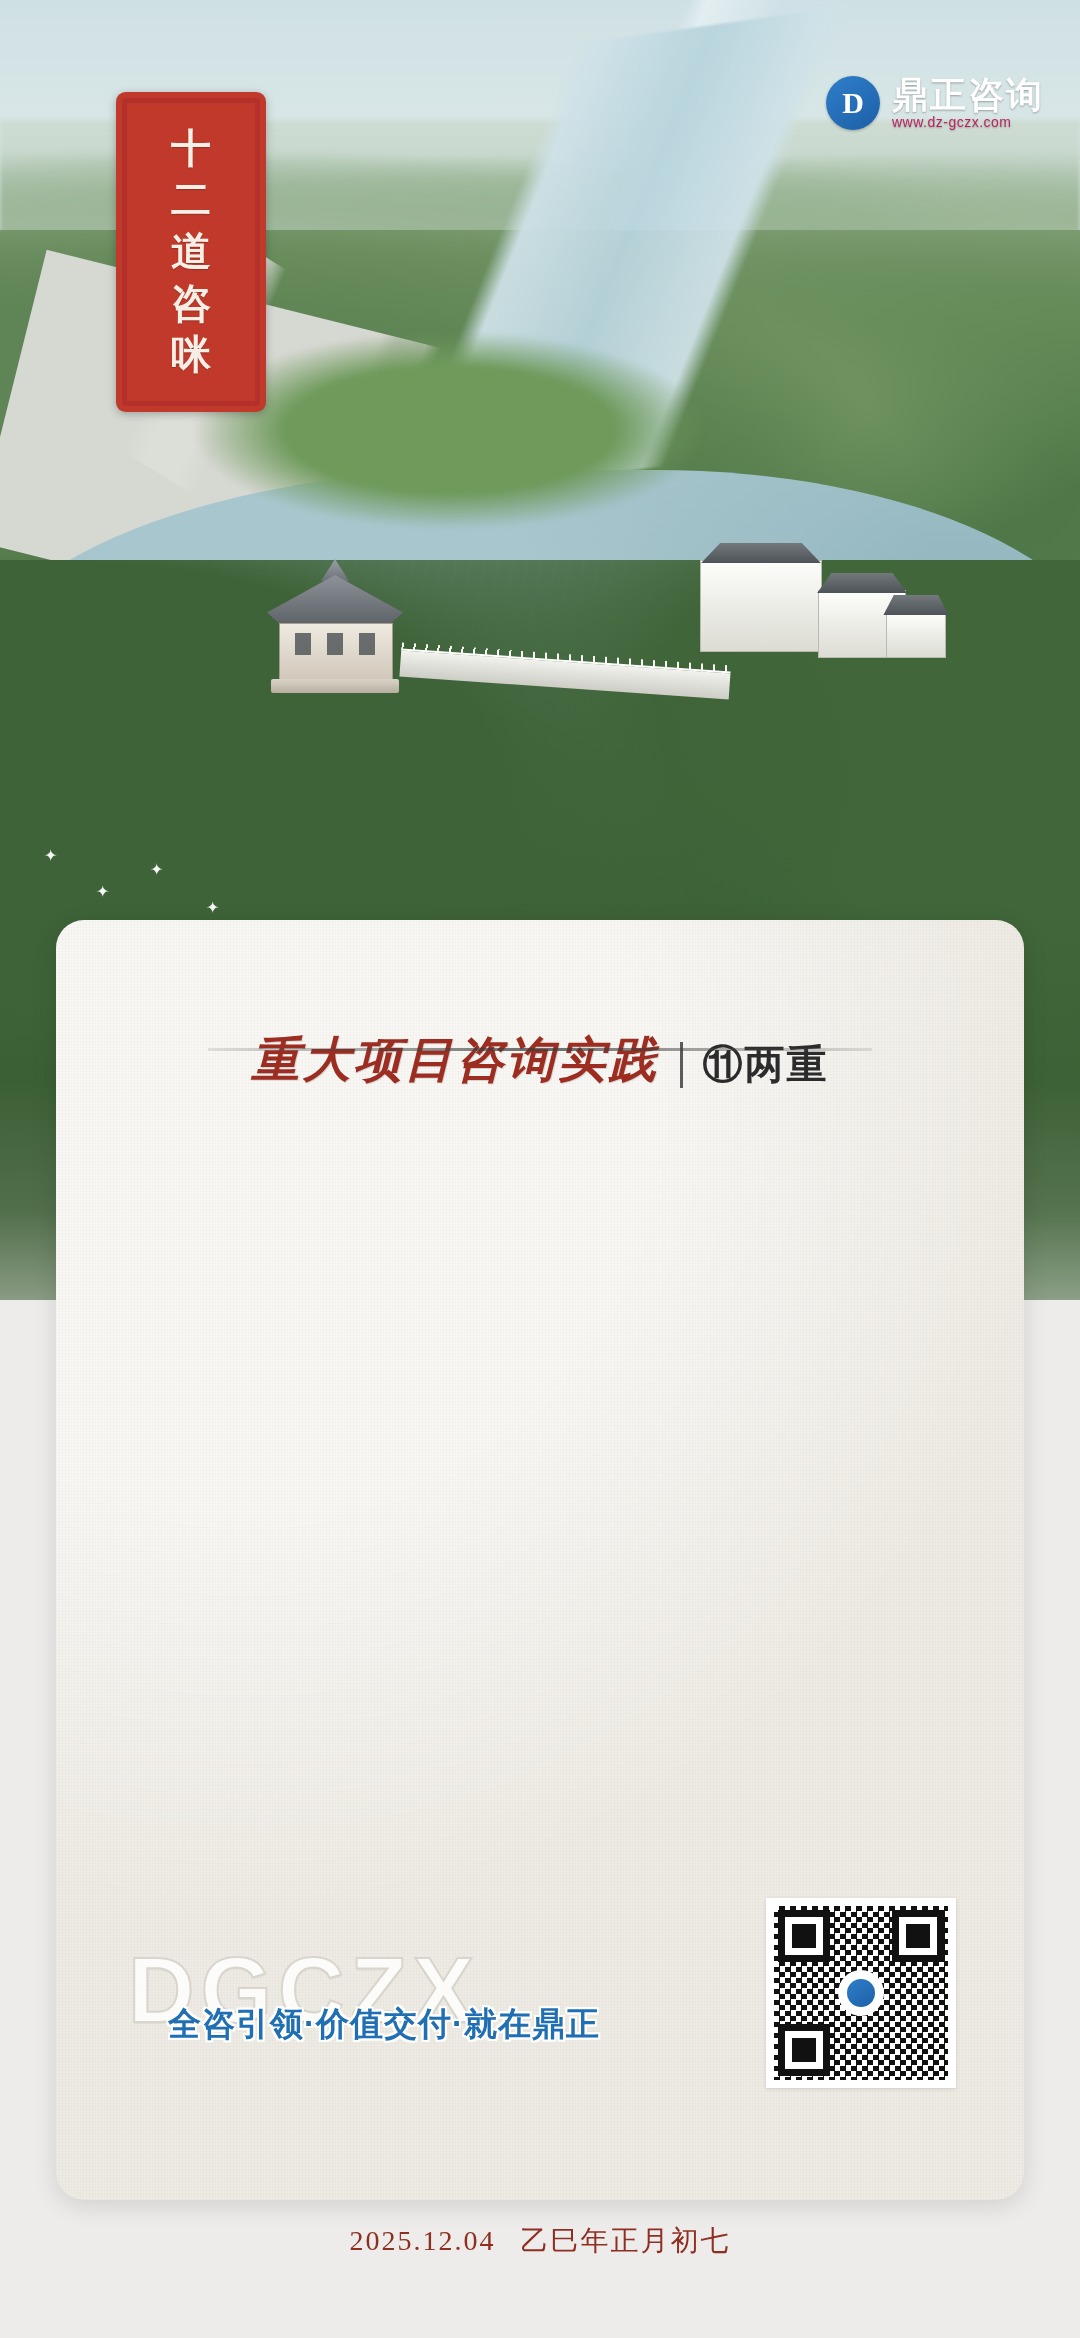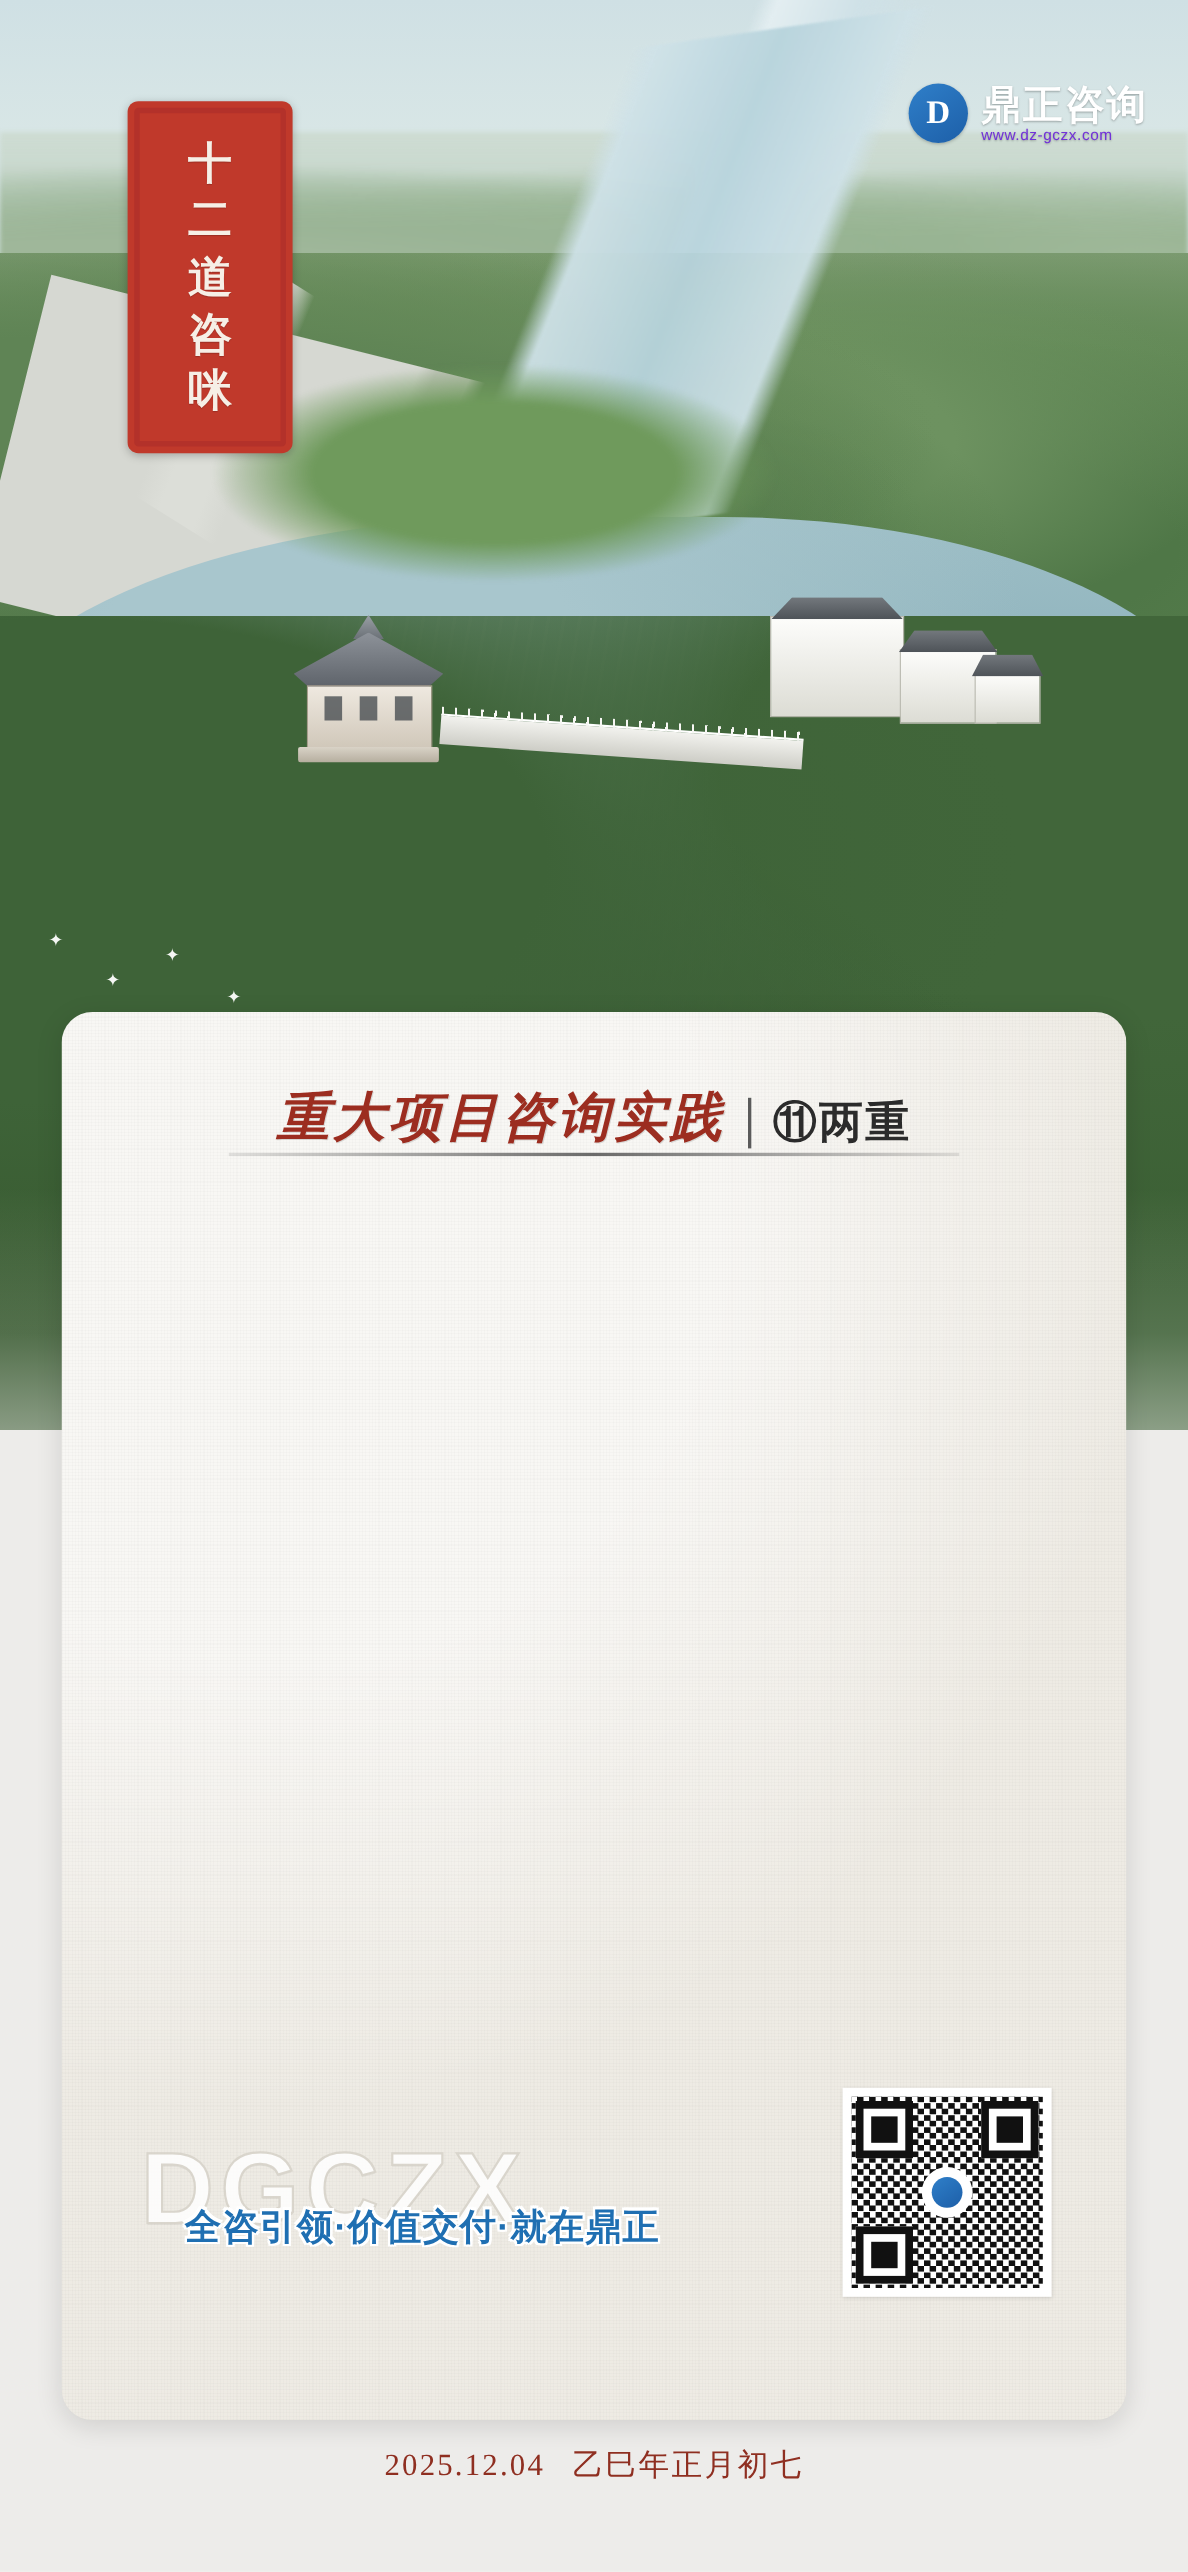--- a/index.html
+++ b/index.html
@@ -167,21 +167,21 @@
   }
   .logo .mark{
     width:54px;height:54px;border-radius:50%;
     background:linear-gradient(145deg,#2f7fc9,#1d5fa8);
     display:flex;align-items:center;justify-content:center;
     box-shadow:0 1px 3px rgba(0,0,0,.25);
   }
   .logo .mark span{color:#fff;font-size:30px;font-weight:bold;line-height:1;font-family:"Liberation Serif",serif;}
   .logo .txt{display:flex;flex-direction:column;line-height:1.05;}
   .logo .txt .cn{color:#ffffff;font-size:36px;font-weight:bold;letter-spacing:2px;text-shadow:0 1px 2px rgba(0,0,0,.3);}
-  .logo .txt .en{color:#6d28d9;font-size:14px;letter-spacing:.5px;font-family:"Liberation Sans",sans-serif;opacity:.95;text-shadow:0 1px 2px rgba(0,0,0,.3);}
+  .logo .txt .en{color:#be185d;font-size:14px;letter-spacing:.5px;font-family:"Liberation Sans",sans-serif;opacity:.95;text-shadow:0 1px 2px rgba(0,0,0,.3);}
 
   
   .seal{
     position:absolute;left:122px;top:98px;width:128px;height:270px;
     background:#c0392b;
     box-shadow:0 0 0 6px #c0392b;
     border:5px solid #b3312a;
     border-radius:4px;
     display:flex;flex-direction:column;align-items:center;justify-content:space-evenly;
     padding:14px 0;
@@ -226,20 +226,21 @@
 
   .card-head{
     position:absolute;left:0;right:0;top:64px;
     display:flex;align-items:flex-end;justify-content:center;gap:14px;
   }
   .card-head .title{
     color:#9c2d20;font-size:48px;font-weight:bold;letter-spacing:3px;
     font-family:"Liberation Serif",serif;
     font-style:italic;
     text-shadow:1px 1px 0 rgba(0,0,0,.12);
+    margin-top:44px;
   }
   .card-head .divider{
     width:3px;height:46px;background:#5b5b5b;margin:0 6px 4px 6px;
   }
   .card-head .sub{
     color:#2b2b2b;font-size:40px;font-weight:bold;letter-spacing:2px;
     font-family:"Liberation Serif",serif;
   }
   .head-rule{
     position:absolute;left:152px;right:152px;top:128px;height:3px;

